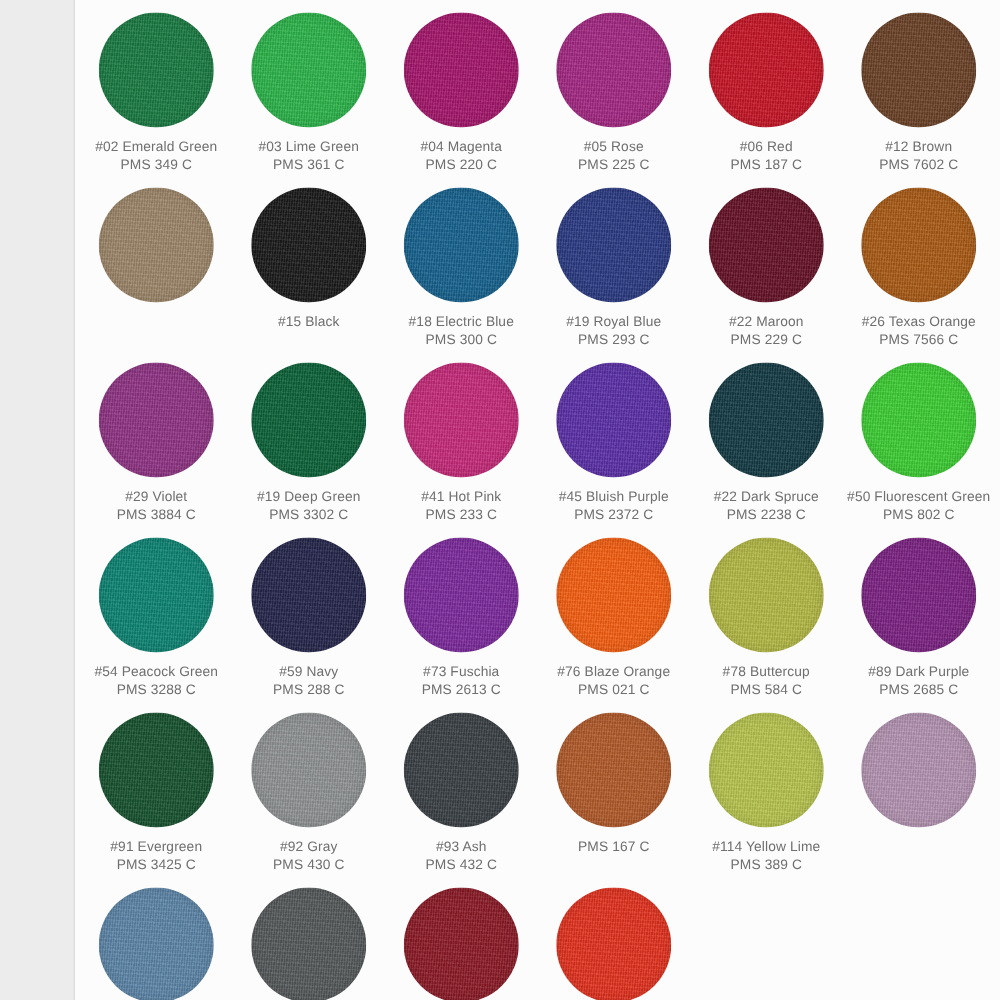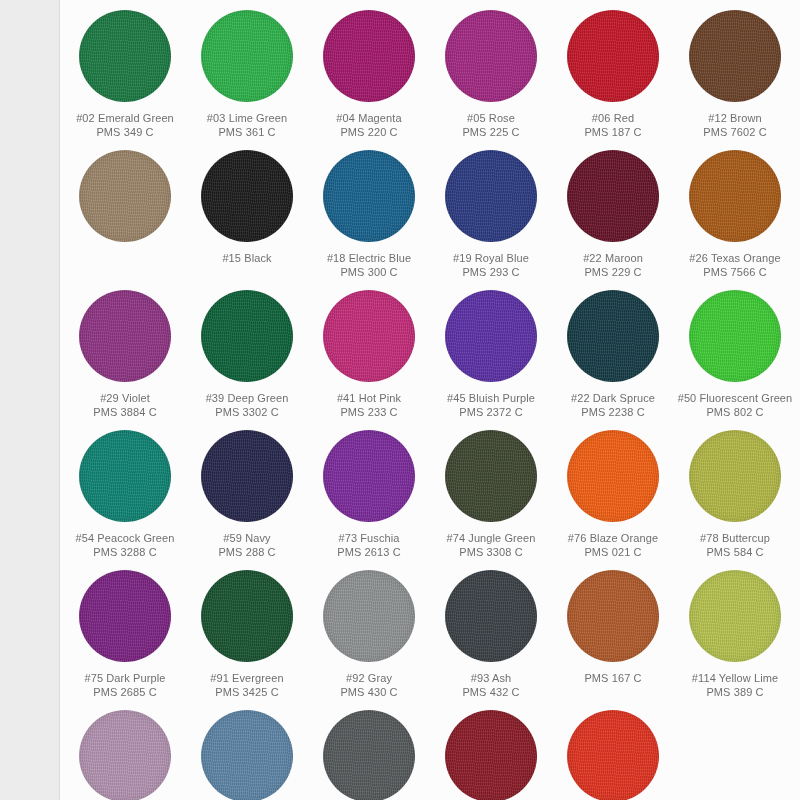--- a/index.html
+++ b/index.html
@@ -183,21 +183,21 @@
         <div class="swatch-cell">
           <div class="swatch-disc" style="background-color: rgb(142, 52, 131);"></div>
           <div class="swatch-caption">
             <span class="swatch-name">#29 Violet</span>
             <span class="swatch-pms">PMS 3884 C</span>
           </div>
         </div>
         <div class="swatch-cell">
           <div class="swatch-disc" style="background-color: rgb(13, 98, 57);"></div>
           <div class="swatch-caption">
-            <span class="swatch-name">#39 Deep Green</span>
+            <span class="swatch-name">#19 Deep Green</span>
             <span class="swatch-pms">PMS 3302 C</span>
           </div>
         </div>
         <div class="swatch-cell">
           <div class="swatch-disc" style="background-color: rgb(195, 42, 120);"></div>
           <div class="swatch-caption">
             <span class="swatch-name">#41 Hot Pink</span>
             <span class="swatch-pms">PMS 233 C</span>
           </div>
         </div>
@@ -237,44 +237,37 @@
           </div>
         </div>
         <div class="swatch-cell">
           <div class="swatch-disc" style="background-color: rgb(123, 42, 155);"></div>
           <div class="swatch-caption">
             <span class="swatch-name">#73 Fuschia</span>
             <span class="swatch-pms">PMS 2613 C</span>
           </div>
         </div>
         <div class="swatch-cell">
-          <div class="swatch-disc" style="background-color: rgb(61, 70, 48);"></div>
-          <div class="swatch-caption">
-            <span class="swatch-name">#74 Jungle Green</span>
-            <span class="swatch-pms">PMS 3308 C</span>
-          </div>
-        </div>
-        <div class="swatch-cell">
           <div class="swatch-disc" style="background-color: rgb(241, 94, 18);"></div>
           <div class="swatch-caption">
             <span class="swatch-name">#76 Blaze Orange</span>
             <span class="swatch-pms">PMS 021 C</span>
           </div>
         </div>
         <div class="swatch-cell">
           <div class="swatch-disc" style="background-color: rgb(178, 183, 69);"></div>
           <div class="swatch-caption">
             <span class="swatch-name">#78 Buttercup</span>
             <span class="swatch-pms">PMS 584 C</span>
           </div>
         </div>
         <div class="swatch-cell">
           <div class="swatch-disc" style="background-color: rgb(123, 35, 130);"></div>
           <div class="swatch-caption">
-            <span class="swatch-name">#75 Dark Purple</span>
+            <span class="swatch-name">#89 Dark Purple</span>
             <span class="swatch-pms">PMS 2685 C</span>
           </div>
         </div>
         <div class="swatch-cell">
           <div class="swatch-disc" style="background-color: rgb(24, 82, 47);"></div>
           <div class="swatch-caption">
             <span class="swatch-name">#91 Evergreen</span>
             <span class="swatch-pms">PMS 3425 C</span>
           </div>
         </div>

